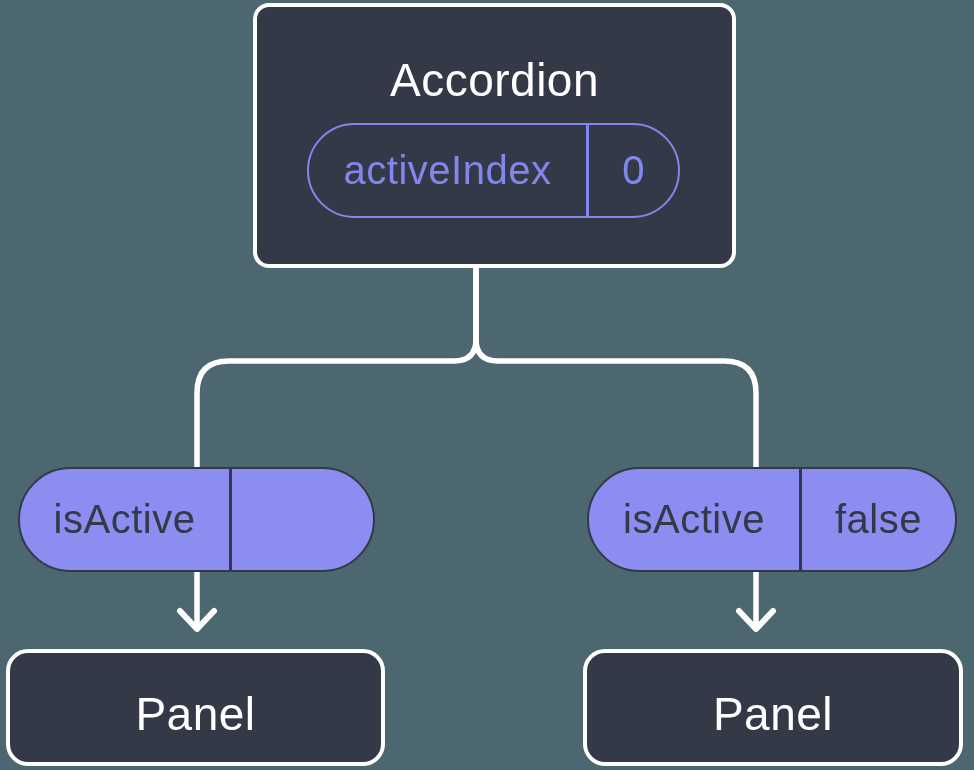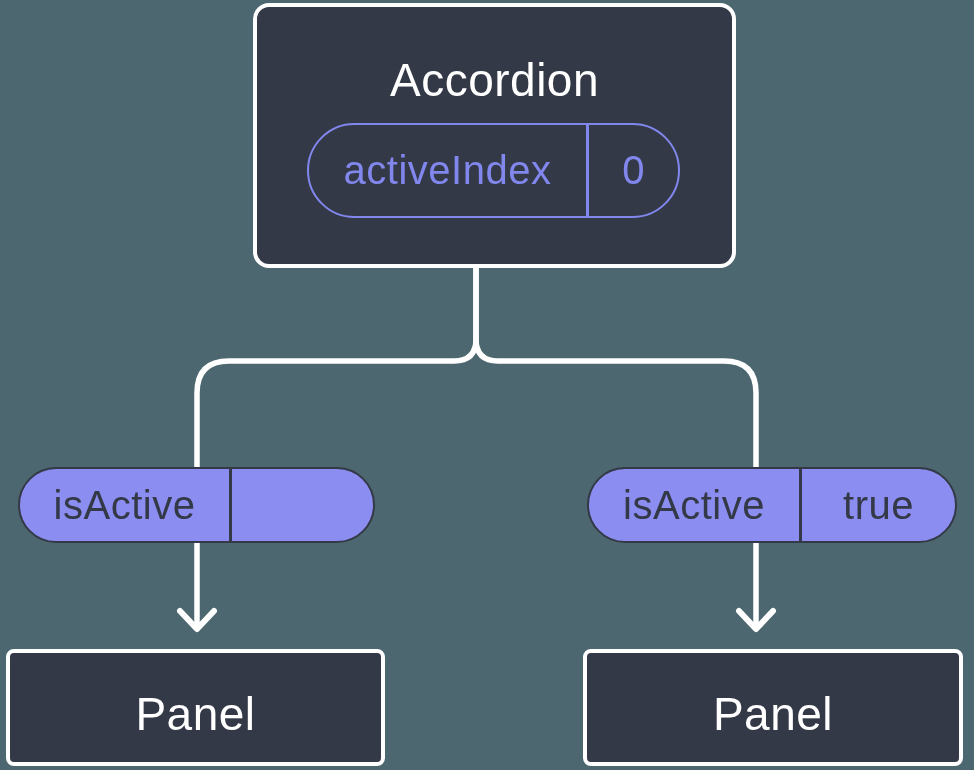--- a/index.html
+++ b/index.html
@@ -62,31 +62,31 @@
   }
   #active-index-pill .pill-section.name{width:277px;}
   #active-index-pill .pill-section.value{flex:1;}
   #active-index-pill .pill-divider{width:3px;background:var(--pill-outline);}
 
   
   .state-pill{
     background:var(--pill-fill);
     border:2.5px solid var(--pill-dark);
     color:var(--pill-dark);
-    top:467px;height:76px;text-align:right;
+    top:467px;height:105px;text-align:right;
   }
   .state-pill .pill-divider{width:3px;background:var(--pill-dark);}
   #state-pill-left{left:18px;width:357px;}
   #state-pill-left .pill-section.name{width:209px;}
   #state-pill-left .pill-section.value{flex:1;}
   #state-pill-right{left:587px;width:370px;}
   #state-pill-right .pill-section.name{width:210px;}
   #state-pill-right .pill-section.value{flex:1;}
 
-  .panel-node{top:649px;height:117px;border-radius:8px;}
+  .panel-node{top:649px;height:117px;border-radius:22px;}
   #panel-node-left{left:6px;width:379px;}
   #panel-node-right{left:583px;width:380px;}
   .panel-node .node-title{top:34px;}
 </style>
 </head>
 <body>
 
 <div id="stage">
 
   <svg class="connectors" viewBox="0 0 974 770" xmlns="http://www.w3.org/2000/svg">
@@ -106,21 +106,21 @@
   </div>
 
   <div class="pill state-pill" id="state-pill-left">
     <div class="pill-section name">isActive</div>
     <div class="pill-divider"></div>
   </div>
 
   <div class="pill state-pill" id="state-pill-right">
     <div class="pill-section name">isActive</div>
     <div class="pill-divider"></div>
-    <div class="pill-section value">true</div>
+    <div class="pill-section value">false</div>
   </div>
 
   <div class="node panel-node" id="panel-node-left">
     <div class="node-title">Panel</div>
   </div>
 
   <div class="node panel-node" id="panel-node-right">
     <div class="node-title">Panel</div>
   </div>
 

